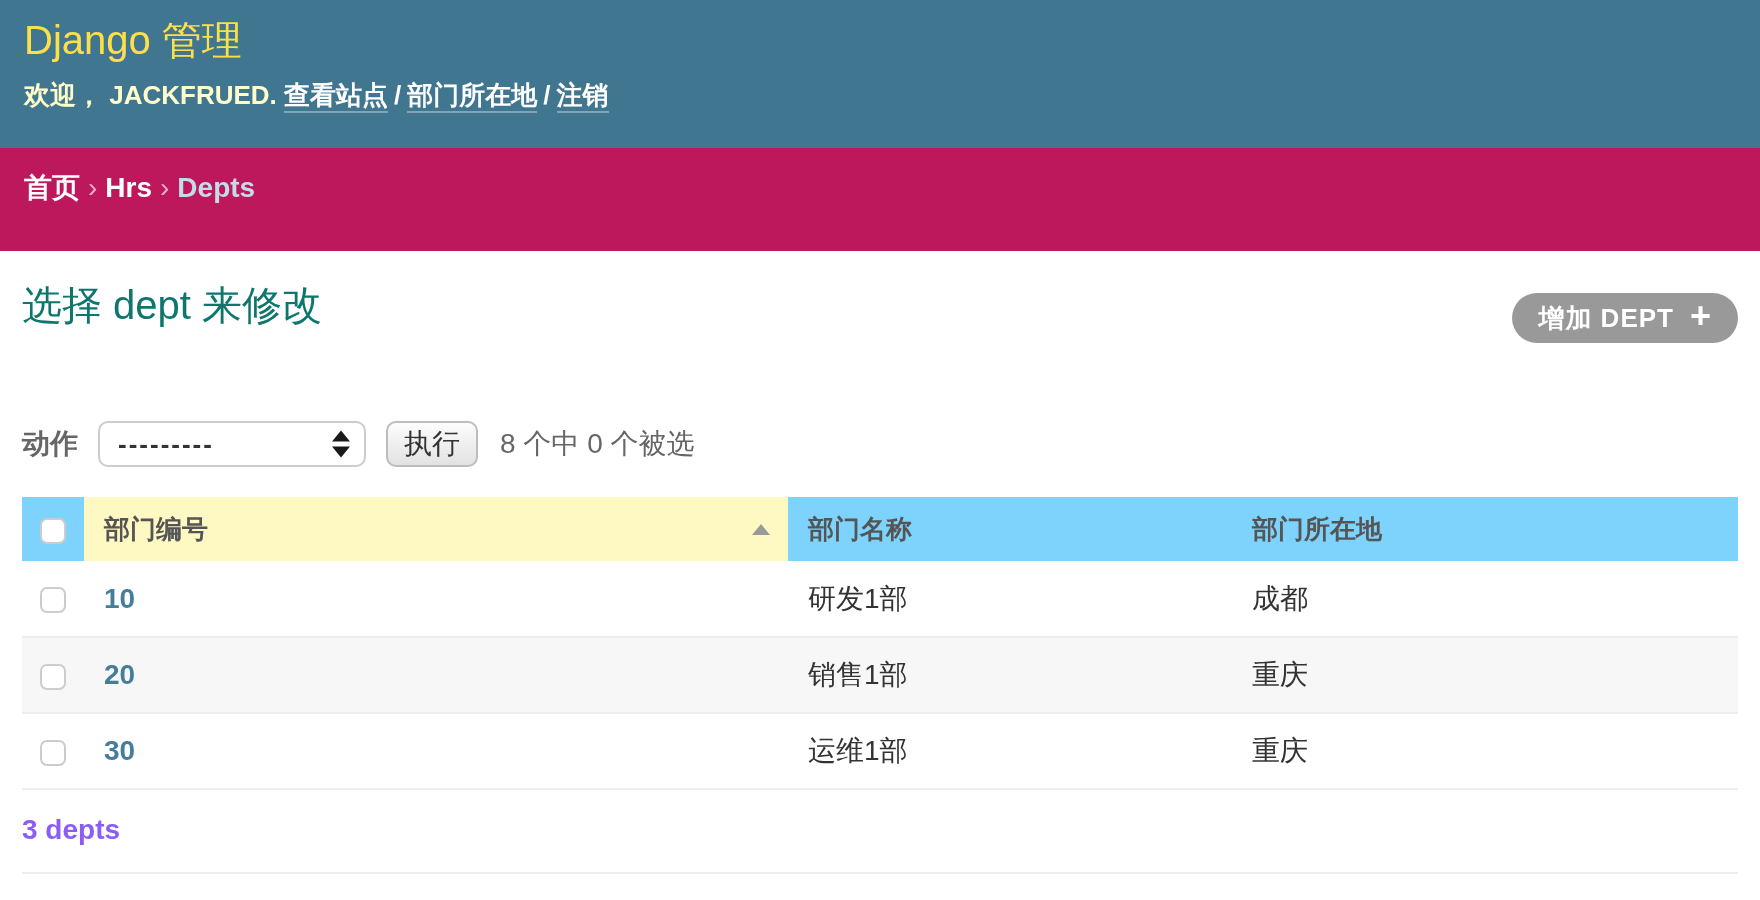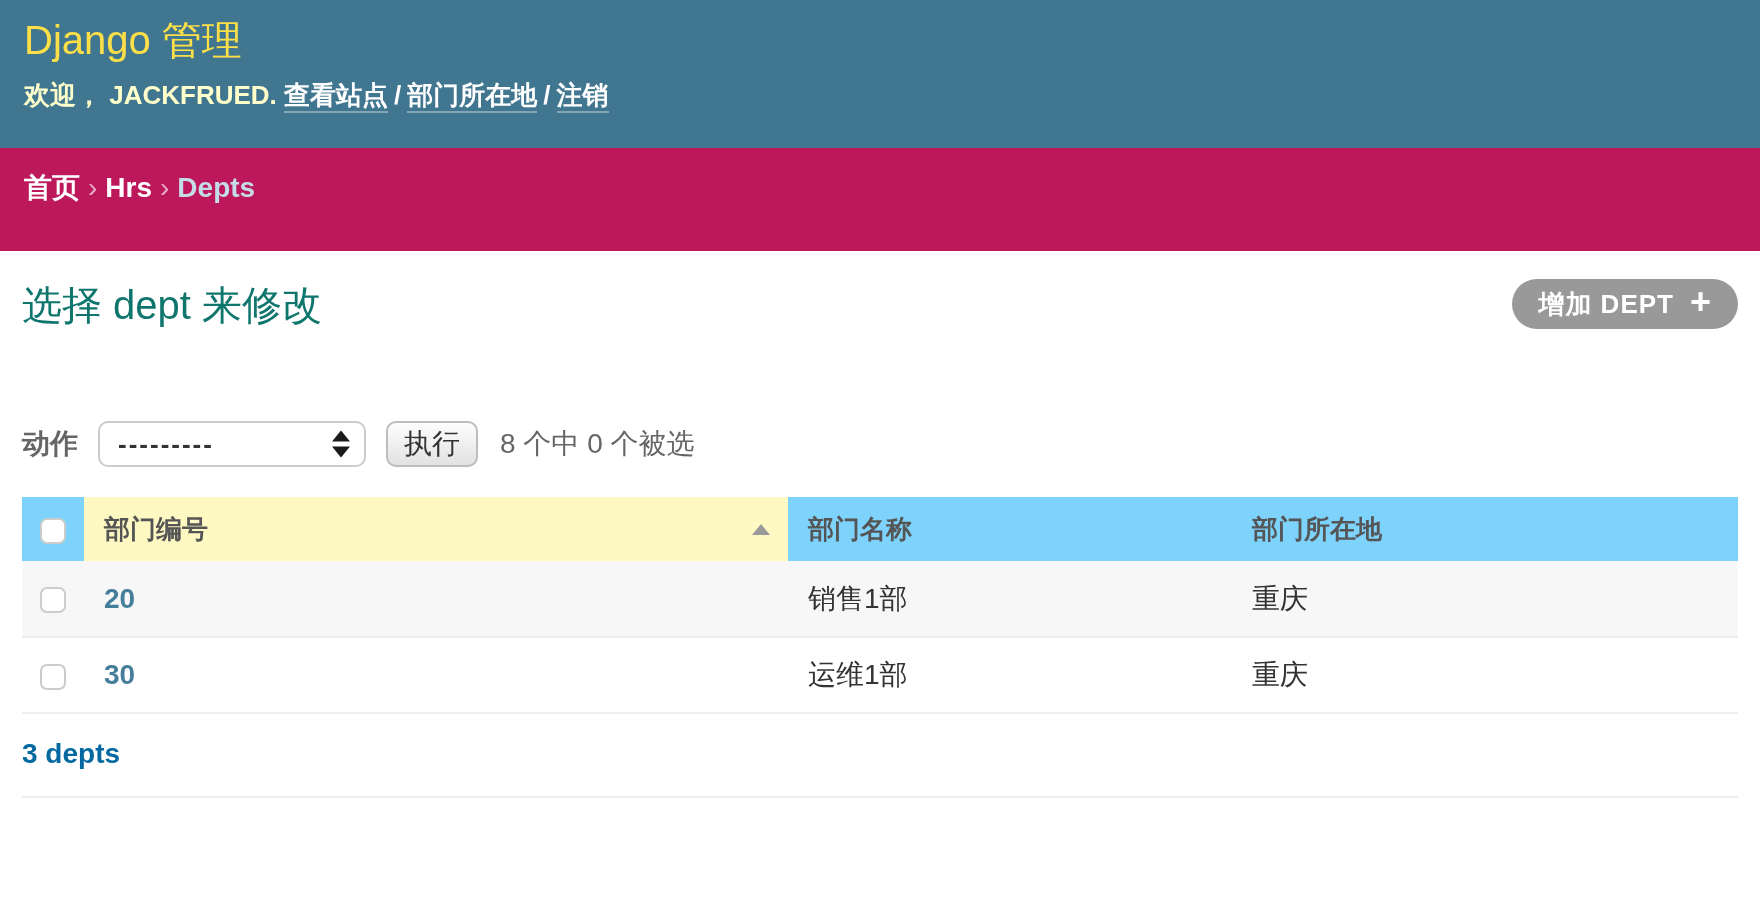--- a/index.html
+++ b/index.html
@@ -62,21 +62,21 @@
   .title-row { position: relative; margin-top: 26px; height: 56px; }
   .page-title {
     margin: 0;
     font-size: 40px;
     line-height: 56px;
     font-weight: 400;
     color: #0f766e;
   }
   .add-button {
     position: absolute;
-    right: 0; top: 2px;
+    right: 0; top: 16px;
     height: 50px;
     padding: 0 26px;
     background: #999;
     border: none;
     border-radius: 26px;
     color: #fff;
     font-size: 26px;
     font-weight: 700;
     letter-spacing: 1px;
     display: flex;
@@ -210,21 +210,21 @@
     vertical-align: middle;
     cursor: pointer;
   }
 
   
   .paginator {
     margin: 0;
     padding: 24px 0 26px 0;
     font-size: 28px;
     font-weight: 600;
-    color: #0369a1;
+    color: #8b5cf6;
   }
   .bottom-divider {
     border: none;
     border-top: 2px solid #eee;
     margin: 0;
   }
 </style>
 </head>
 <body>
 
@@ -272,20 +272,26 @@
         </th>
         <th class="sorted">
           <span>部门编号</span>
           <span class="sort-arrow"></span>
         </th>
         <th class="col-name">部门名称</th>
         <th class="col-location">部门所在地</th>
       </tr>
     </thead>
     <tbody>
+      <tr>
+        <td class="checkbox-cell"><span class="checkbox"></span></td>
+        <td><a class="row-link">10</a></td>
+        <td>研发1部</td>
+        <td>成都</td>
+      </tr>
       <tr class="row-alt">
         <td class="checkbox-cell"><span class="checkbox"></span></td>
         <td><a class="row-link">20</a></td>
         <td>销售1部</td>
         <td>重庆</td>
       </tr>
       <tr>
         <td class="checkbox-cell"><span class="checkbox"></span></td>
         <td><a class="row-link">30</a></td>
         <td>运维1部</td>

